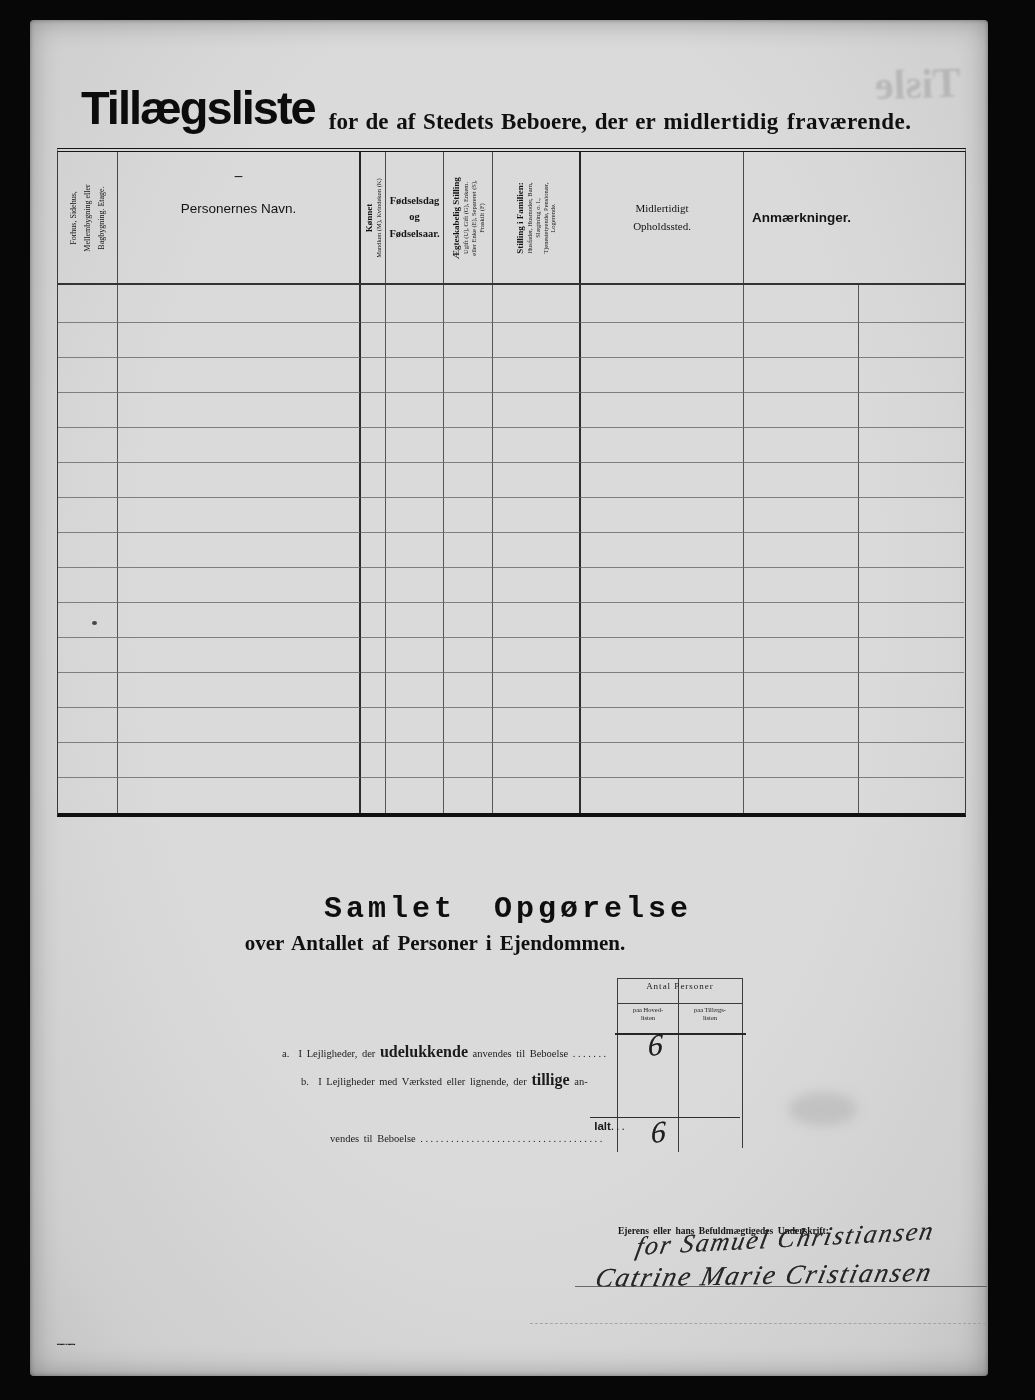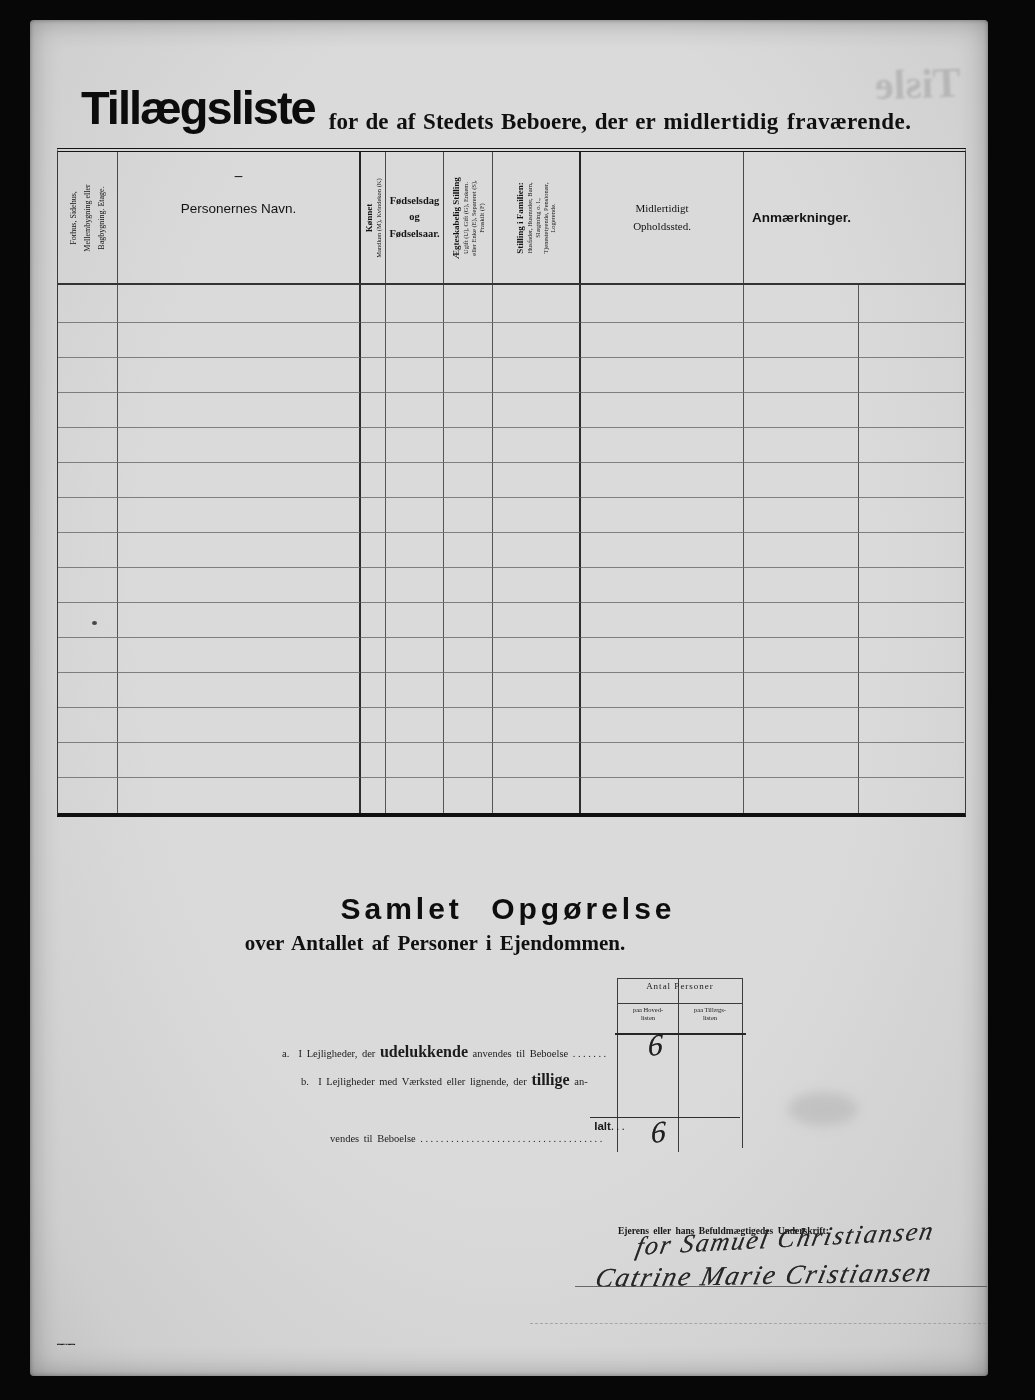--- a/index.html
+++ b/index.html
@@ -53,21 +53,21 @@
   #tbody .bcell.c8 { border-right:none; }
   #tbody .bcell.lastrow { border-bottom:none; }
 
   #inkdot { left:62px; top:601px; width:5px; height:4px; border-radius:50%;
             background:#2b2b2b; opacity:.85; }
   #smudge { left:758px; top:1072px; width:70px; height:34px; border-radius:50%;
             background:#bdbdbd; filter:blur(6px); opacity:.8; }
 
   
   #sumtitle { left:0; top:872px; width:956px; text-align:center;
-              font-family:Liberation Sans, sans-serif; font-weight:bold; font-size:30px;
+              font-family:Liberation Mono, monospace; font-weight:bold; font-size:30px;
               letter-spacing:4px; word-spacing:16px; color:#0e0e0e; }
   #sumsub { left:0; top:911px; width:810px; text-align:center; font-size:21px;
             font-weight:600; color:#101010; word-spacing:3px; }
 
   .vline { width:1px; background:#3c3c3c; }
   .hline { height:1px; background:#3c3c3c; }
   #antal { left:587px; top:961px; width:126px; text-align:center; font-size:9px;
            letter-spacing:1px; color:#1a1a1a; }
   .subcol { top:986px; font-size:6.5px; line-height:1.3; text-align:center;
             white-space:pre-line; color:#1a1a1a; }

